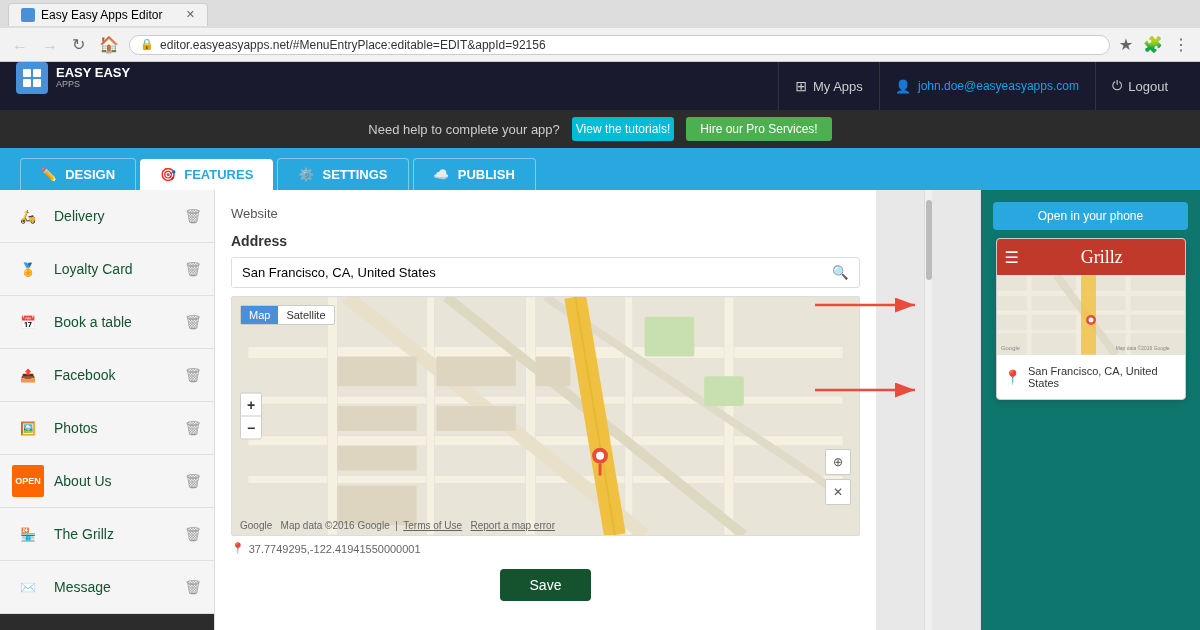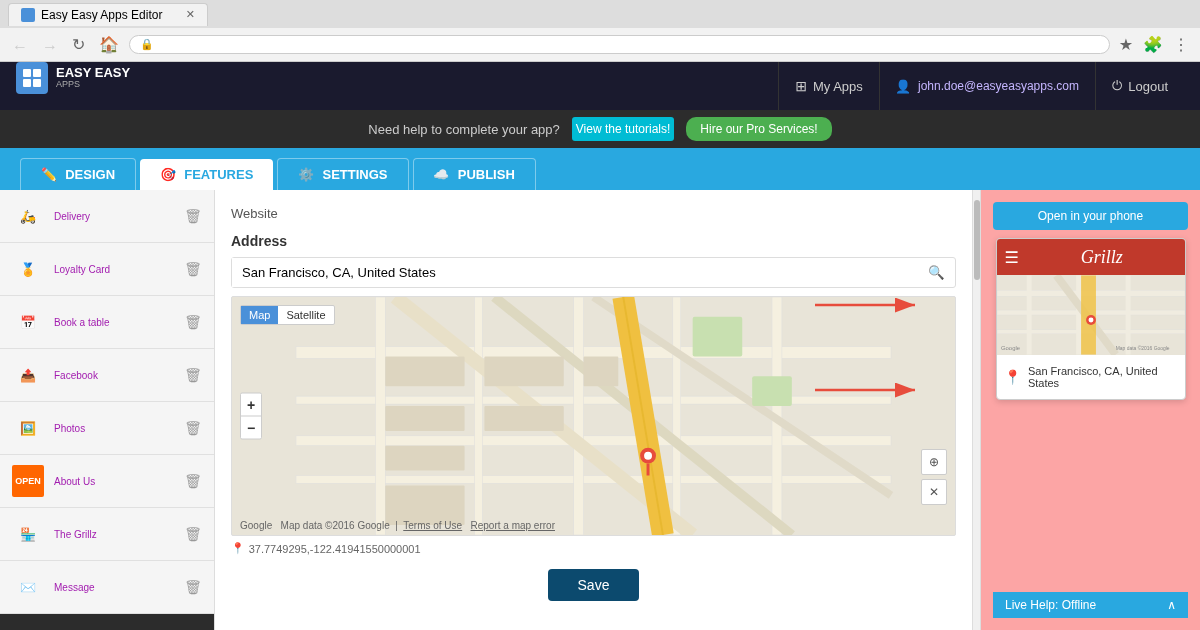--- a/index.html
+++ b/index.html
@@ -125,21 +125,21 @@
       color: #ccc;
       padding: 0 16px;
       height: 100%;
       display: flex;
       align-items: center;
       gap: 6px;
       font-size: 13px;
       cursor: pointer;
       border-left: 1px solid #333;
     }
-    .header-email { color: #c4b5fd; font-size: 12px; }
+    .header-email { color: #0ea5e9; font-size: 12px; }
 
     
     .notification-bar {
       background: #2c2c2c;
       height: 38px;
       display: flex;
       align-items: center;
       justify-content: center;
       gap: 12px;
       color: #ccc;
@@ -152,21 +152,21 @@
       padding: 5px 4px;
       border-radius: 3px;
       font-size: 12px;
       cursor: pointer;
     }
     .btn-pro {
       background: #4caf50;
       color: white;
       border: none;
       padding: 5px 14px;
-      border-radius: 10px;
+      border-radius: 3px;
       font-size: 12px;
       cursor: pointer;
     }
 
     
     .tab-nav {
       background: #29a8e0;
       height: 42px;
       display: flex;
       align-items: flex-end;
@@ -223,22 +223,22 @@
     .sidebar-icon {
       width: 32px;
       height: 32px;
       display: flex;
       align-items: center;
       justify-content: center;
       flex-shrink: 0;
     }
     .item-label {
       flex: 1;
-      font-size: 10px;
-      color: #a21caf;
+      font-size: 14px;
+      color: #14532d;
     }
     .delete-icon {
       color: #999;
       font-size: 14px;
       cursor: pointer;
     }
 
     
     .content-panel {
       flex: 1;
@@ -388,33 +388,33 @@
       top: 10px;
       left: 1px;
     }
 
     
     .save-row {
       text-align: center;
       margin-top: 14px;
     }
     .save-btn {
-      background: #0c4a6e;
+      background: #14532d;
       color: white;
       border: none;
       padding: 8px 30px;
       border-radius: 4px;
       font-size: 14px;
       cursor: pointer;
     }
 
     
     .phone-preview {
       width: 220px;
-      background: #fca5a5;
+      background: #0f766e;
       border-left: 1px solid #ddd;
       flex-shrink: 0;
       padding: 12px;
       display: flex;
       flex-direction: column;
       align-items: center;
       gap: 8px;
     }
     .open-phone-btn {
       background: #29a8e0;
@@ -441,21 +441,20 @@
       display: flex;
       align-items: center;
       padding: 0 8px;
       gap: 8px;
     }
     .hamburger { color: white; font-size: 16px; }
     .phone-app-name {
       color: white;
       font-family: Georgia, serif;
       font-size: 18px;
-      font-style: italic;
       flex: 1;
       text-align: center;
     }
     .phone-map {
       height: 80px;
       background: #e8e4d8;
       position: relative;
       overflow: hidden;
     }
     .phone-map svg {
@@ -494,40 +493,42 @@
       color: #555;
       margin-bottom: 4px;
     }
 
     
     .content-with-preview {
       display: flex;
       flex: 1;
       position: relative;
       overflow: hidden;
+      gap: 48px;
     }
   </style>
 </head>
 <body>
 
 <div>
   <div class="browser-tab-bar">
     <div class="browser-tab">
       <span class="favicon"></span>
       <span>Easy Easy Apps Editor</span>
       <span class="close-tab">✕</span>
     </div>
   </div>
   <div class="browser-nav-bar">
     <button class="nav-btn disabled">←</button>
     <button class="nav-btn disabled">→</button>
     <button class="nav-btn">↻</button>
     <button class="nav-btn">🏠</button>
     <div class="address-bar">
       <span class="lock-icon">🔒</span>
+      <span>editor.easyeasyapps.net/#MenuEntryPlace:editable=EDIT&amp;appId=92156</span>
     </div>
     <div class="browser-action-icons">
       <span>★</span>
       <span>🧩</span>
       <span>⋮</span>
     </div>
   </div>
 </div>
 
 <div class="app-header">
@@ -755,24 +756,20 @@
             <text x="4" y="75" font-size="6" fill="#888">Google</text>
             <text x="120" y="75" font-size="5" fill="#888">Map data ©2016 Google</text>
           </svg>
         </div>
         <div class="phone-address">
           <span class="location-pin">📍</span>
           <span>San Francisco, CA, United States</span>
         </div>
       </div>
 
-      <div class="live-help-bar">
-        <span>Live Help: Offline</span>
-        <span>∧</span>
-      </div>
     </div>
 
     <svg style="position:absolute;top:0;left:0;width:100%;height:100%;pointer-events:none;">
 
       <defs>
         <marker id="arrowhead1" markerWidth="8" markerHeight="6" refX="8" refY="3" orient="auto">
           <polygon points="0 0, 8 3, 0 6" fill="#e74c3c"></polygon>
         </marker>
         <marker id="arrowhead2" markerWidth="8" markerHeight="6" refX="8" refY="3" orient="auto">
           <polygon points="0 0, 8 3, 0 6" fill="#e74c3c"></polygon>

